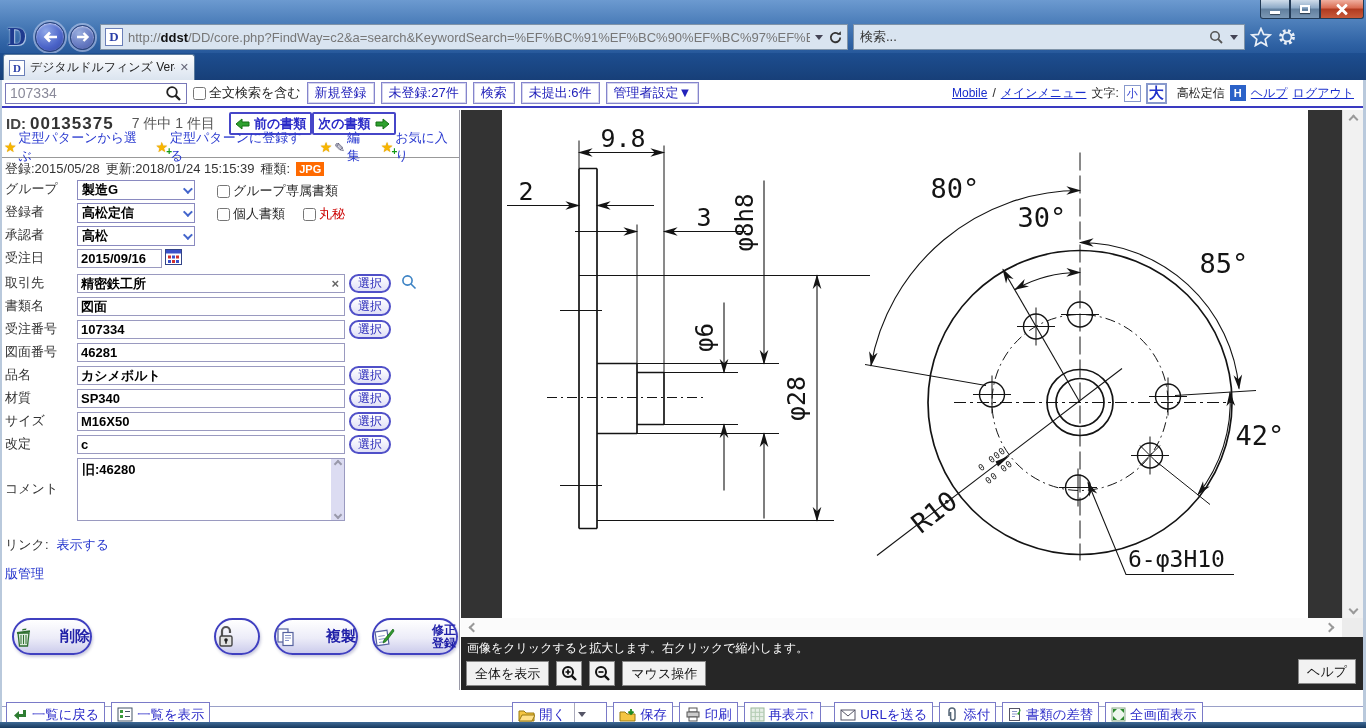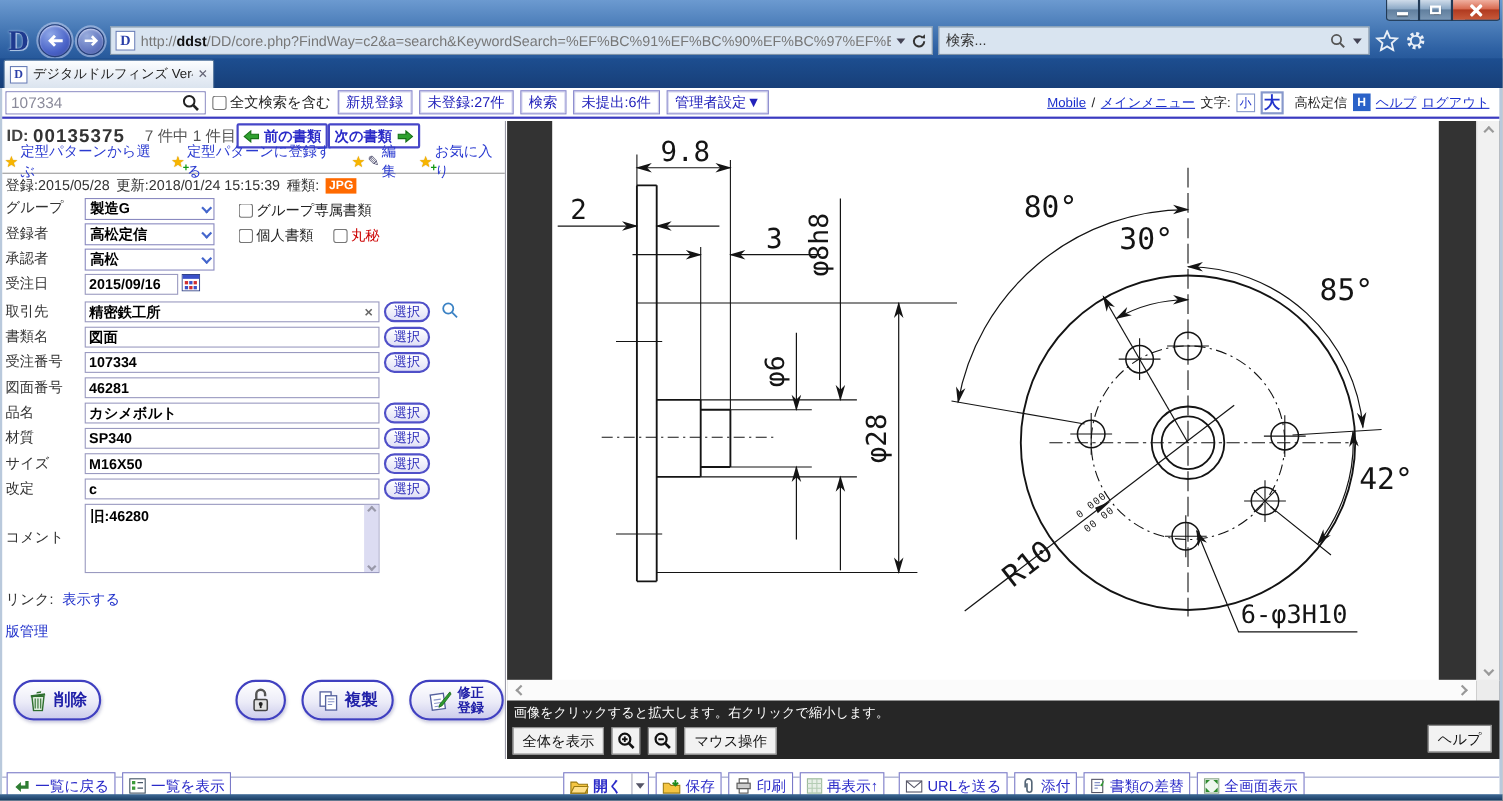--- a/index.html
+++ b/index.html
@@ -75,21 +75,21 @@
     display:flex; align-items:center; justify-content:center; }
 
   
   #left-panel { position:absolute; left:0; top:30px; width:458px; bottom:32px; border-right:1px solid #9a9aa8; overflow:hidden; }
   #id-row { height:27px; display:flex; align-items:center; padding:0 4px; }
   #id-label { font-size:15px; font-weight:bold; color:#444; }
   #id-value { font-size:17px; font-weight:bold; color:#333; margin-left:4px; letter-spacing:1px; }
   #pos-text { font-size:14px; color:#555; margin-left:18px; }
   .nav-doc { height:23px; border:2px solid #4646c8; border-radius:2px; background:#fff; color:#2a2ac8;
     font-size:13px; font-weight:bold; display:flex; align-items:center; gap:4px; padding:0 4px; }
-  #btn-prev { }
+  #btn-prev { margin-left:14px; }
   #star-row { height:21px; display:flex; align-items:center; gap:9px; padding-left:2px; font-size:13px;
     border-bottom:1px solid #999; }
   .star-link { color:#2a3ad0; display:flex; align-items:center; gap:2px; cursor:pointer; }
   .star { color:#f7b500; font-size:14px; text-shadow:0 0 1px #c88a00; position:relative; }
   .star .plus { position:absolute; right:-4px; bottom:-2px; color:#119911; font-size:10px; font-weight:bold; text-shadow:none; }
   .pencil { color:#446; font-size:13px; }
   #meta-row { height:21px; display:flex; align-items:center; gap:6px; padding-left:3px; font-size:13px; color:#333; }
   #jpg-badge { background:#ff6a00; color:#fff; font-size:11px; font-weight:bold; padding:1px 3px; }
 
   .frow { display:flex; height:22px; padding-left:3px; font-size:13px; color:#333; margin-top:1px; }
@@ -117,21 +117,21 @@
     display:flex; flex-direction:column; justify-content:space-between; align-items:center; padding:2px 0; }
   .cs-chev { width:6px; height:6px; border-right:2px solid #99a; border-bottom:2px solid #99a; }
   .cs-up { transform:rotate(-135deg); } .cs-dn { transform:rotate(45deg); }
   #link-row { margin-top:15px; padding-left:3px; font-size:13px; color:#333; display:flex; gap:8px; }
   #link-show,#ver-link { color:#2233cc; cursor:pointer; }
   #ver-row { margin-top:11px; padding-left:3px; font-size:13px; }
 
   #actions { position:absolute; left:0; bottom:30px; width:100%; height:42px; }
   .act-btn { position:absolute; height:37px; border:2px solid #4040c0; border-radius:19px;
     background:linear-gradient(180deg,#ffffff,#ececf8 55%,#ccccec); color:#2020a8; font-size:15px; font-weight:bold;
-    display:flex; align-items:center; justify-content:center; gap:5px; box-shadow:1px 2px 3px rgba(40,40,120,.25); }
+    display:flex; align-items:center; justify-content:space-between; gap:5px; box-shadow:1px 2px 3px rgba(40,40,120,.25); }
   #act-delete { left:10px; width:80px; }
   #act-lock { left:212px; width:46px; }
   #act-copy { left:272px; width:84px; }
   #act-revise { left:370px; width:86px; }
   #act-revise .two { font-size:12px; line-height:13px; text-align:left; }
 
   
   #viewer { position:absolute; left:459px; top:30px; right:0; bottom:32px; background:#333; }
   #sheet { position:absolute; left:41px; top:0; width:806px; height:509px; background:#fff; }
   #sheet svg { display:block; }
@@ -149,21 +149,21 @@
   .vbtn { background:#f2f2f2; border:1px solid #888; color:#111; font-size:13px; height:25px;
     display:flex; align-items:center; justify-content:center; padding:0 8px; }
   .vbtn.sq { width:26px; padding:0; }
   #btn-vhelp { position:absolute; right:7px; bottom:6px; }
 
   
   #bottom-bar { position:absolute; left:0; bottom:0; width:100%; height:16px; background:#fff;
     border-top:1px solid #9aa0c8; display:flex; align-items:center; padding:0 4px; font-size:13px; }
   .bb-btn { height:25px; border:1px solid #7a7ac8; background:#fff; color:#2a2ac8;
     display:flex; align-items:center; gap:4px; padding:0 5px; margin-right:6px; white-space:nowrap; }
-  #bb-open { margin-left:296px; padding-right:0;font-weight:bold; }
+  #bb-open { margin-left:296px; padding-right:17px; }
   #bb-open .dd { border-left:1px solid #aab; height:100%; width:15px; display:flex; align-items:center; justify-content:center; margin-left:4px; }
   .bb-sep { width:7px; }
 
   svg { vertical-align:middle; }
 </style>
 </head>
 <body>
 
 <div id="chrome-bg"></div>
 

